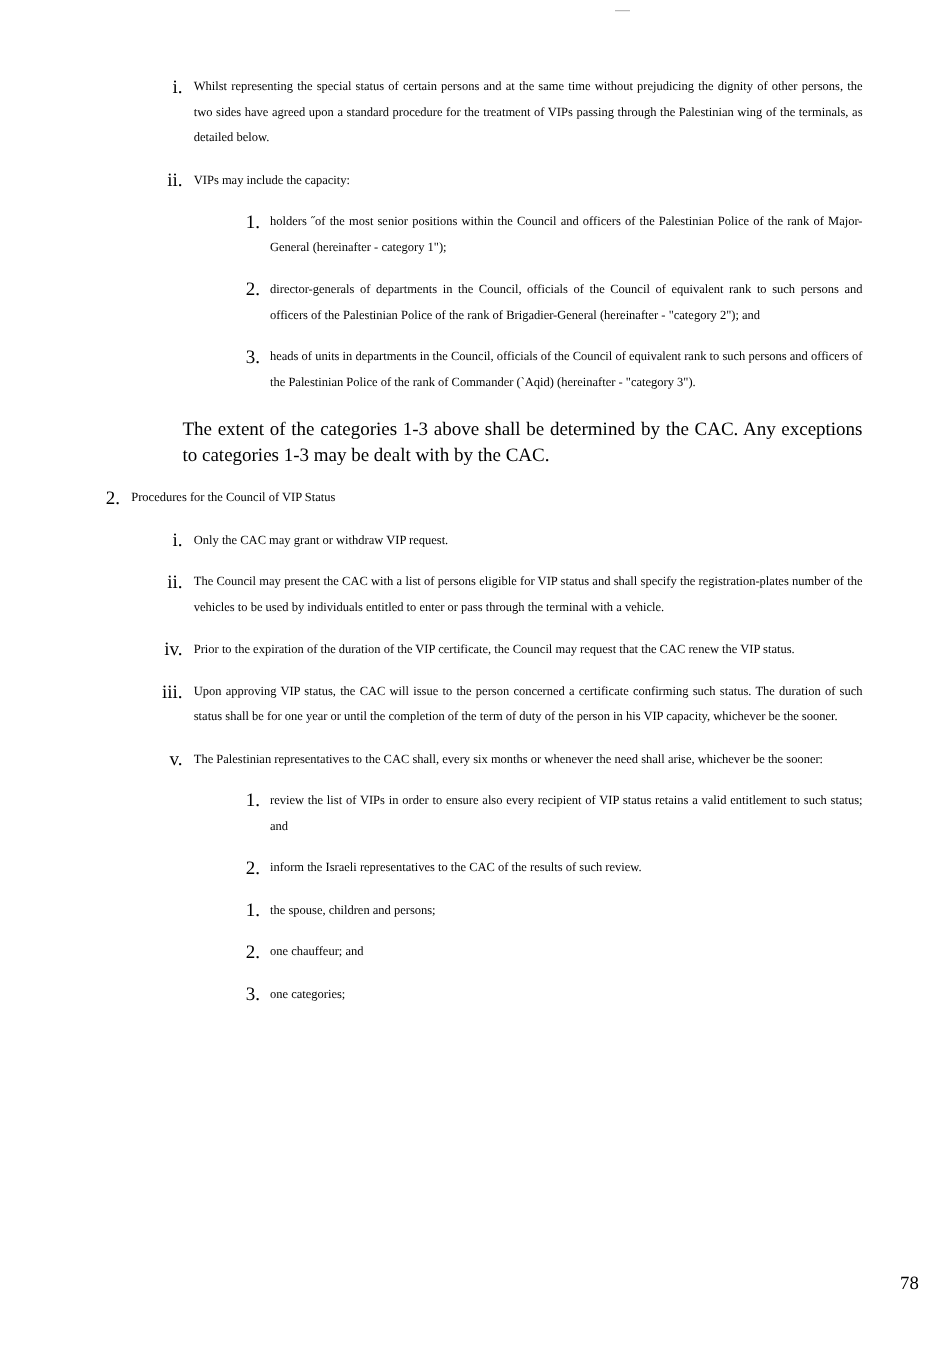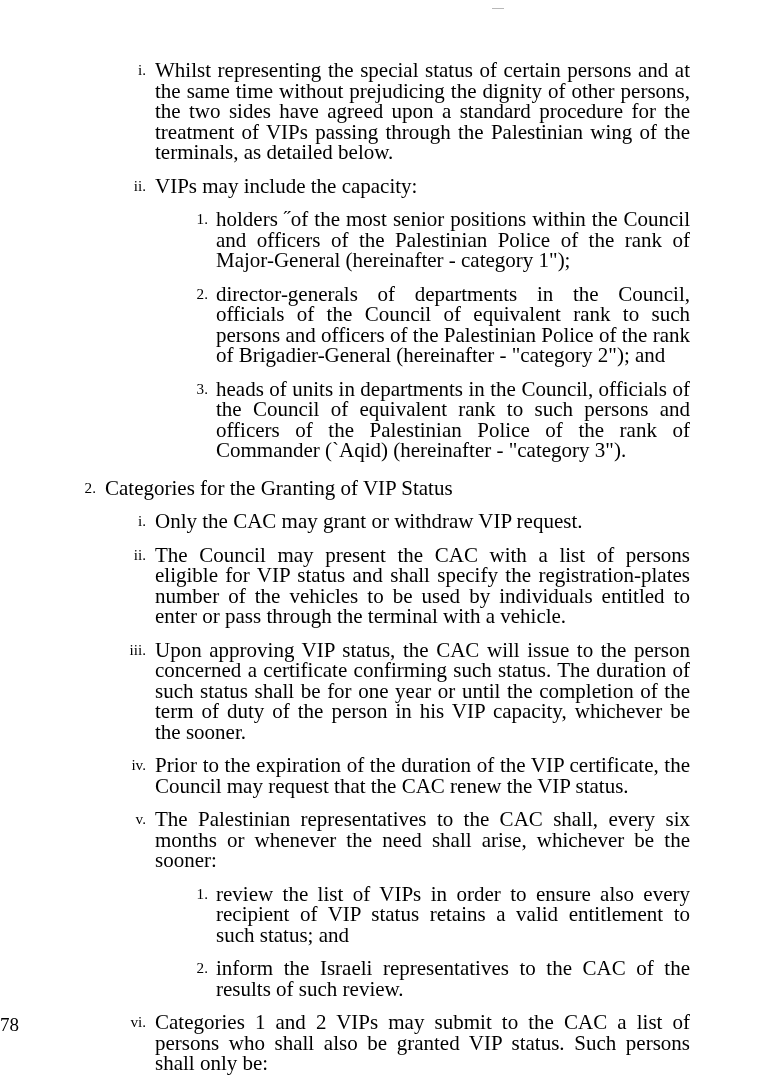--- a/index.html
+++ b/index.html
@@ -33,21 +33,21 @@
     align-items: flex-start;
   }
   .marker {
     flex: 0 0 auto;
     text-align: right;
     font-size: 15.2px;
     line-height: 20.5px;
   }
   .body-text {
     flex: 1 1 auto;
-    font-size: 21px;
+    font-size: 10px;
     line-height: 20.5px;
     text-align: justify;
     text-justify: inter-word;
   }
 
   
   .lvl-roman {
     margin-left: 52px;
     margin-bottom: 13px;
   }
@@ -85,22 +85,22 @@
     margin-bottom: 14px;
   }
 
   .spacer-sm { height: 4px; }
 
   .page-number {
     position: absolute;
     bottom: 42px;
     left: 0;
     width: 735px;
-    text-align: left;
-    font-size: 19px;
+    text-align: right;
+    font-size: 15px;
     font-family: "Liberation Serif", serif;
   }
 
   .tick {
     position: absolute;
     top: 8px;
     left: 492px;
     width: 12px;
     height: 1px;
     background: #b8b8b8;
@@ -135,65 +135,62 @@
       <div class="body-text">director-generals  of departments in the Council, officials of the Council of  equivalent rank to such persons and officers of the Palestinian Police of the rank of Brigadier-General (hereinafter - "category 2"); and</div>
     </div>
 
     <div class="row lvl-num">
       <div class="marker">3.</div>
       <div class="body-text">heads  of units in departments in the Council, officials of the Council of equivalent  rank to such persons and officers of the Palestinian Police of the rank of Commander (`Aqid) (hereinafter - "category 3").</div>
     </div>
 
     <div class="spacer-sm"></div>
 
+    <div class="para-plain">The  extent  of the  categories 1-3 above shall be determined by the CAC. Any exceptions to categories 1-3 may be dealt with by the CAC.</div>
 
     <div class="row lvl-top">
       <div class="marker">2.</div>
-      <div class="body-text">Categories for the Granting of VIP Status</div>
+      <div class="body-text">Procedures for the Council of VIP Status</div>
     </div>
 
     <div class="row lvl-roman">
       <div class="marker">i.</div>
       <div class="body-text">Only the CAC may grant or withdraw VIP request.</div>
     </div>
 
     <div class="row lvl-roman">
       <div class="marker">ii.</div>
       <div class="body-text">The  Council may present the CAC with a list of persons eligible for VIP status and  shall  specify   the  registration-plates number of the vehicles to be used by individuals entitled to enter or pass through the terminal with a vehicle.</div>
     </div>
 
     <div class="row lvl-roman">
+      <div class="marker">iv.</div>
+      <div class="body-text">Prior  to  the  expiration  of the duration of the VIP certificate, the Council may request that the CAC renew the VIP status.</div>
+    </div>
+
+    <div class="row lvl-roman">
       <div class="marker">iii.</div>
       <div class="body-text">Upon approving  VIP  status, the CAC will issue  to the person concerned a certificate  confirming   such status. The duration of such status shall be for one year  or  until  the  completion  of  the  term of  duty  of  the  person in his VIP capacity, whichever be the sooner.</div>
     </div>
 
     <div class="row lvl-roman">
-      <div class="marker">iv.</div>
-      <div class="body-text">Prior  to  the  expiration  of the duration of the VIP certificate, the Council may request that the CAC renew the VIP status.</div>
-    </div>
-
-    <div class="row lvl-roman">
       <div class="marker">v.</div>
       <div class="body-text">The  Palestinian  representatives  to  the   CAC  shall,  every  six  months  or whenever the need shall arise, whichever be the sooner:</div>
     </div>
 
     <div class="row lvl-num">
       <div class="marker">1.</div>
       <div class="body-text">review  the  list  of  VIPs  in  order to ensure also every recipient of VIP status retains a valid entitlement to such status; and</div>
     </div>
 
     <div class="row lvl-num">
       <div class="marker">2.</div>
       <div class="body-text">inform  the  Israeli  representatives  to  the  CAC  of  the results of such review.</div>
     </div>
 
-    <div class="row lvl-roman">
-      <div class="marker">vi.</div>
-      <div class="body-text">Categories  1  and  2  VIPs  may  submit to the CAC a list of persons who shall also be granted VIP status. Such persons shall only be:</div>
-    </div>
 
     <div class="row lvl-num">
       <div class="marker">1.</div>
       <div class="body-text">the spouse, children and persons;</div>
     </div>
 
     <div class="row lvl-num">
       <div class="marker">2.</div>
       <div class="body-text">one chauffeur; and</div>
     </div>

